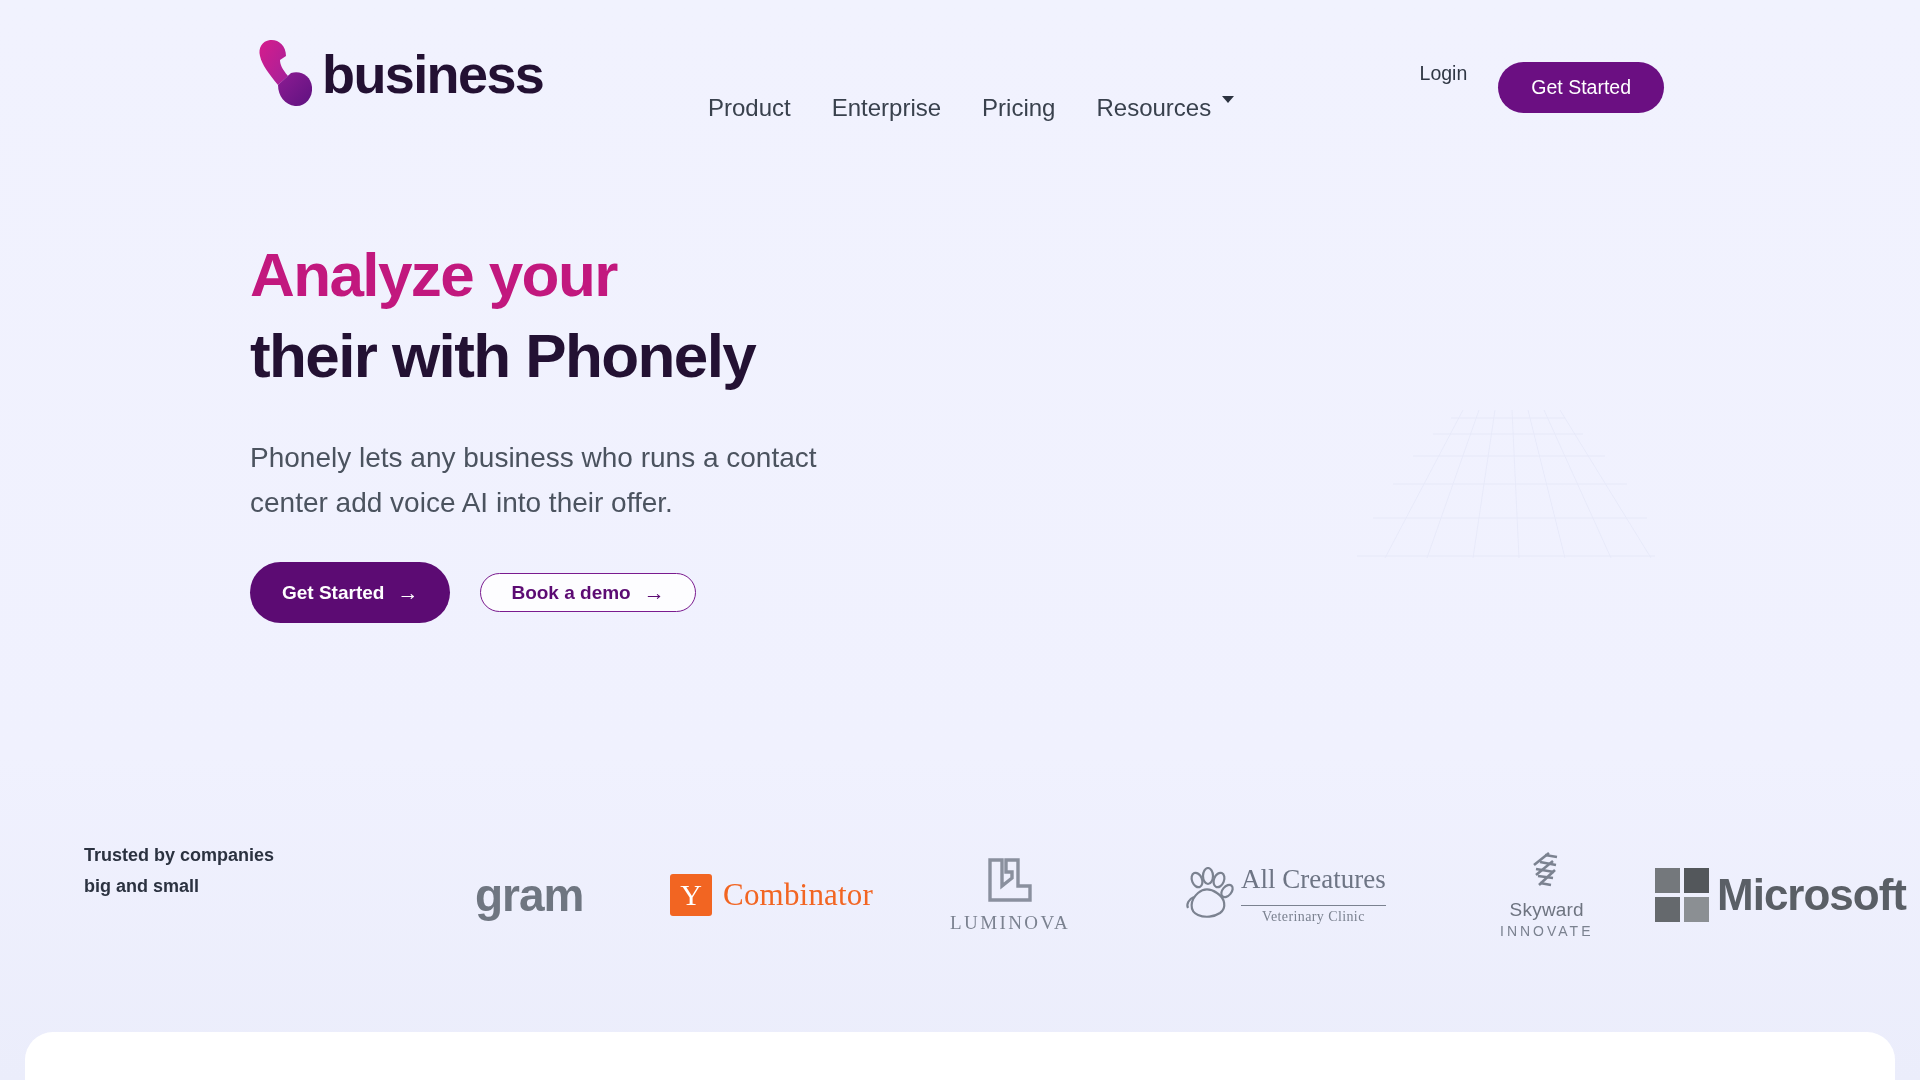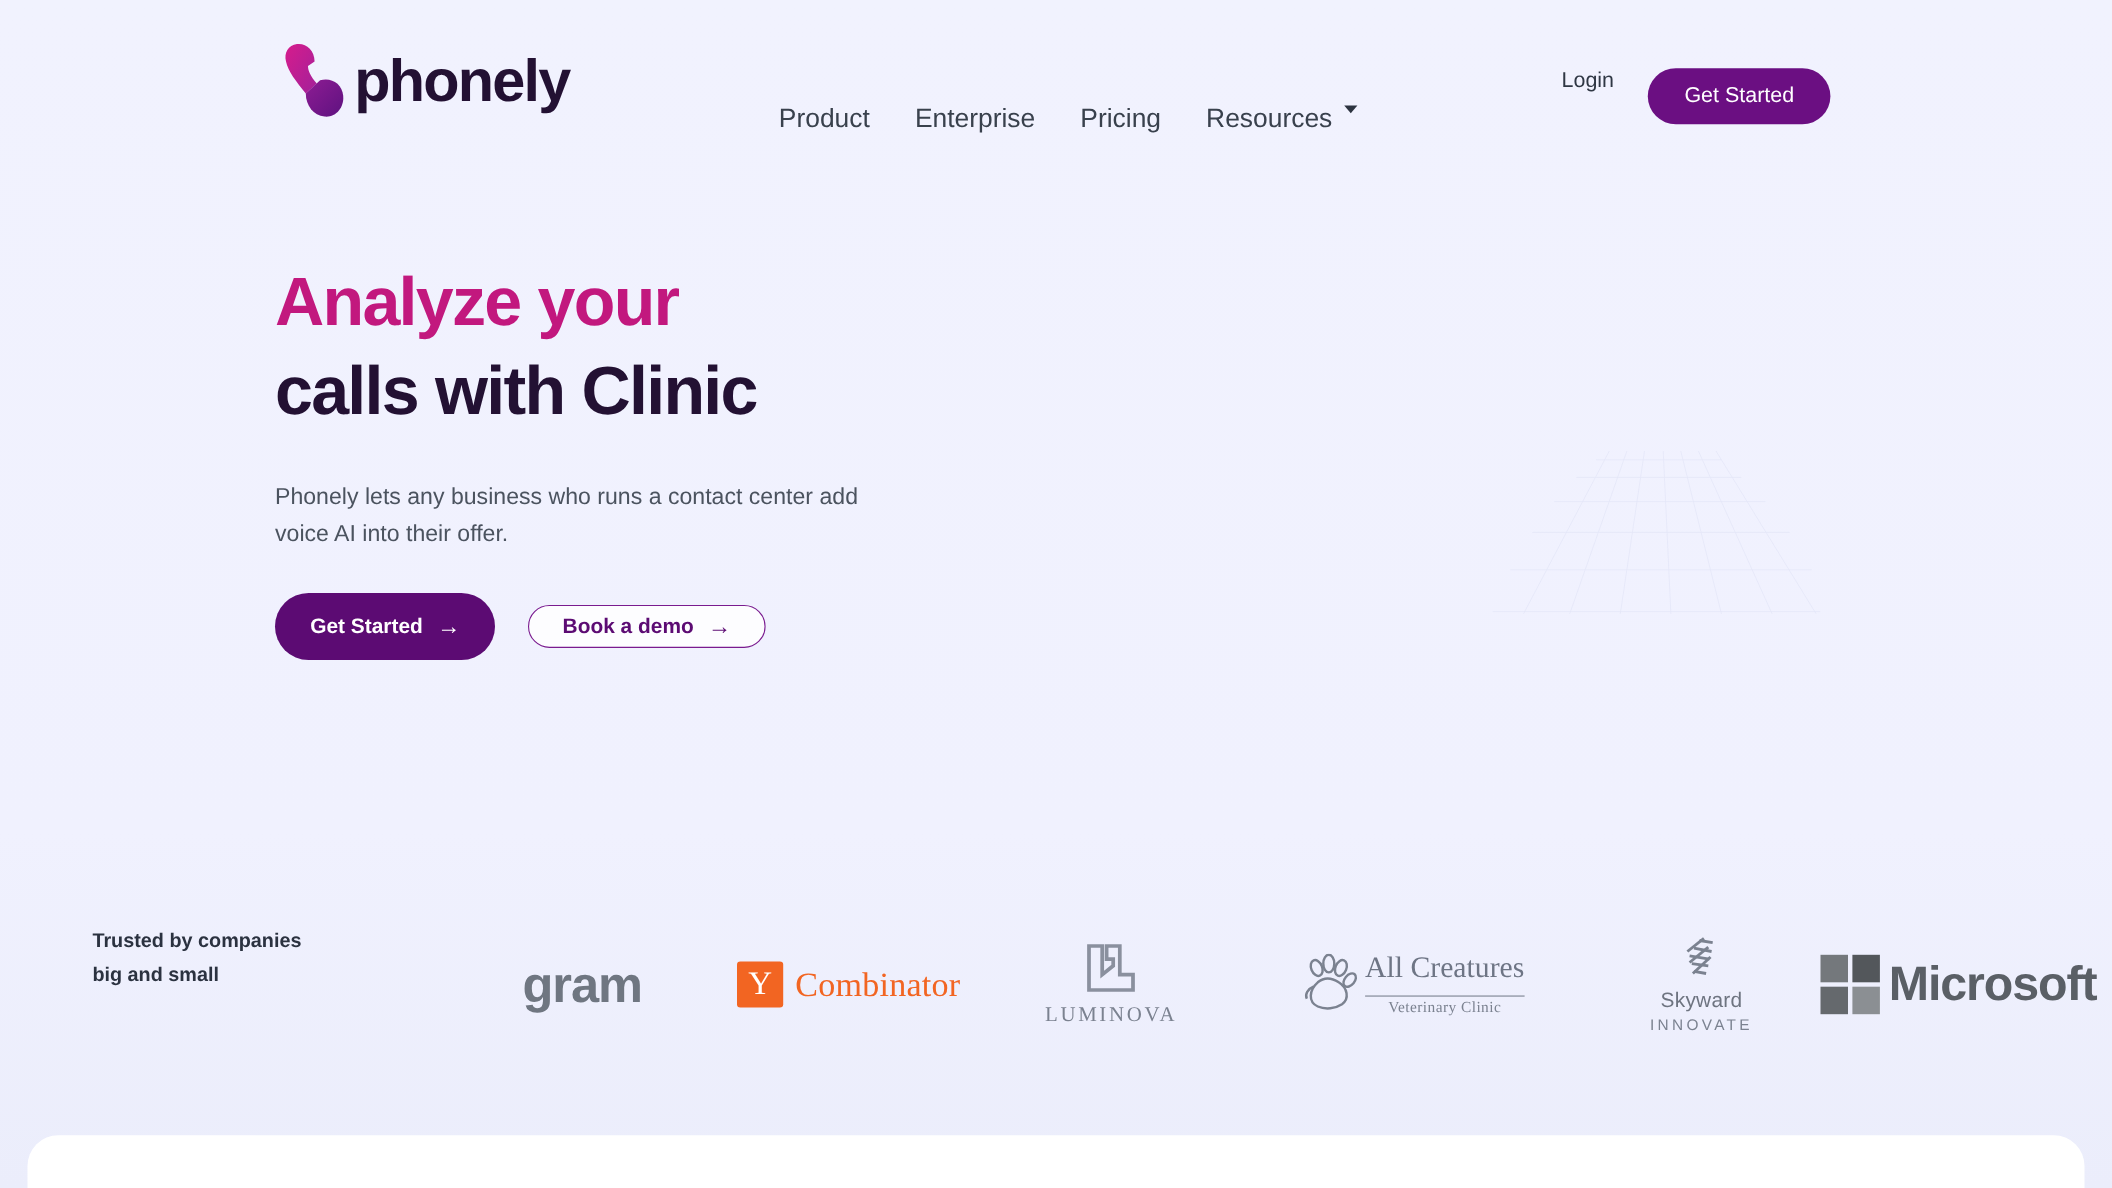--- a/index.html
+++ b/index.html
@@ -135,21 +135,21 @@
   .hero-line2 {
     font-size: 62px;
     font-weight: 700;
     letter-spacing: -1.6px;
     color: #231133;
     line-height: 1.12;
     margin-top: 12px;
   }
   .hero-sub {
     margin-top: 44px;
-    font-size: 21px;
+    font-size: 28px;
     line-height: 1.62;
     color: #4B535F;
     max-width: 580px;
   }
   .hero-ctas {
     margin-top: 36px;
     display: flex;
     align-items: center;
     gap: 30px;
   }
@@ -335,21 +335,21 @@
             <stop offset="100%" stop-color="#A3219A"></stop>
           </linearGradient>
           <linearGradient id="gradBot" x1="0" y1="0" x2="1" y2="1">
             <stop offset="0%" stop-color="#8E1C93"></stop>
             <stop offset="100%" stop-color="#5E1280"></stop>
           </linearGradient>
         </defs>
         <path d="M28 18 C28 7 20 1 12 2 C4 3 0 10 2 18 C4 27 11 36 20 47 L30 38 C24 31 22 26 22 22 Z" fill="url(#gradTop)"></path>
         <path d="M33 35 C43 32 53 38 54 49 C55 60 47 69 37 68 C27 67 20 58 20 47 Z" fill="url(#gradBot)"></path>
       </svg>
-      <span class="logo-word">phonely</span>
+      <span class="logo-word">business</span>
     </div>
 
     <nav class="nav">
       <span class="nav-item">
         <span>Product</span>
       </span>
       <span class="nav-item">
         <span>Enterprise</span>
       </span>
       <span class="nav-item">
@@ -362,21 +362,21 @@
     </nav>
 
     <div class="header-right">
       <span class="login-link">Login</span>
       <button class="btn-get-started-nav">Get Started</button>
     </div>
   </div>
 
   <section class="hero">
     <h1 class="hero-line1">Analyze your</h1>
-    <h1 class="hero-line2">calls with Clinic</h1>
+    <h1 class="hero-line2">their with Phonely</h1>
     <p class="hero-sub">Phonely lets any business who runs a contact center add voice AI into their offer.</p>
 
     <div class="hero-ctas">
       <button class="btn btn-primary">
         <span>Get Started</span>
         <span class="arrow">→</span>
       </button>
       <button class="btn btn-secondary">
         <span>Book a demo</span>
         <span class="arrow">→</span>

